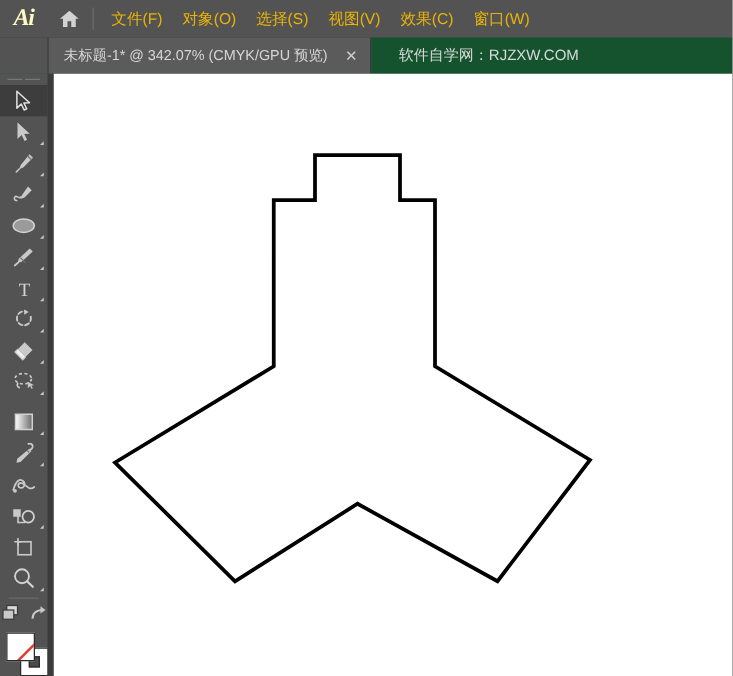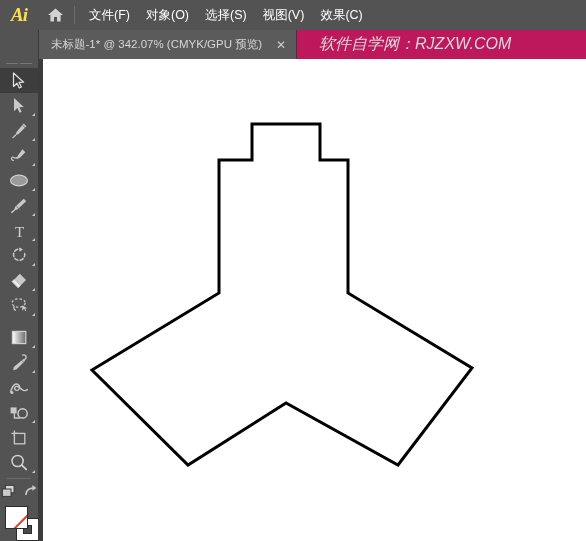--- a/index.html
+++ b/index.html
@@ -12,53 +12,53 @@
   }
   #app{position:relative;width:586px;height:541px;}
 
   
   .menubar{
     position:absolute;left:0;top:0;width:586px;height:30px;
     background:#535353;display:flex;align-items:center;
   }
   .ai-logo{
     width:38px;height:30px;display:flex;align-items:center;justify-content:center;
-    color:#fde047;font-size:19px;font-weight:bold;font-style:italic;
+    color:#fef9c3;font-size:19px;font-weight:bold;font-style:italic;
     font-family:"Liberation Serif","DejaVu Serif",serif;letter-spacing:-1px;
   }
   .home-btn{
     width:34px;height:30px;display:flex;align-items:center;justify-content:center;
   }
   .home-btn svg{display:block;}
   .mb-div{width:1px;height:18px;background:#6d6d6d;margin:0 6px 0 2px;}
   .menu-items{display:flex;align-items:center;height:30px;}
   .menu-item{
-    color:#ffffff;font-size:12.5px;padding:0 8px;height:30px;
+    color:#eab308;font-size:12.5px;padding:0 8px;height:30px;
     display:flex;align-items:center;white-space:nowrap;cursor:default;
   }
 
   
   .tabbar{
     position:absolute;left:0;top:30px;width:586px;height:29px;
-    background:#be185d;display:flex;align-items:stretch;
+    background:#14532d;display:flex;align-items:stretch;
   }
   .tabbar-lead{width:38px;background:#535353;border-right:1px solid #3a3a3a;}
   .doc-tab{
     display:flex;align-items:center;background:#5b5b5b;
     padding:0 9px 0 12px;height:29px;box-sizing:border-box;
     border-right:1px solid #3a3a3a;
   }
   .doc-tab-title{color:#d6d6d6;font-size:11.5px;white-space:nowrap;}
   .tab-close{
     margin-left:13px;color:#cfcfcf;font-size:12px;line-height:1;
     width:12px;text-align:center;cursor:default;
   }
   .watermark{
     display:flex;align-items:center;padding-left:22px;
-    color:#d9d9d9;font-size:16px;white-space:nowrap;font-style:italic;
+    color:#d9d9d9;font-size:12px;white-space:nowrap;
   }
 
   
   .toolpanel{
     position:absolute;left:0;top:59px;width:38px;height:482px;
     background:#535353;
   }
   .tp-grip{
     height:9px;width:100%;display:flex;align-items:center;justify-content:center;
     gap:2px;
@@ -127,20 +127,21 @@
         <path d="M8.5 1.5 L16 8 L13.6 8 L13.6 14.5 L10 14.5 L10 10 L7 10 L7 14.5 L3.4 14.5 L3.4 8 L1 8 Z" fill="#d2d2d2"></path>
       </svg>
     </div>
     <div class="mb-div"></div>
     <div class="menu-items">
       <div class="menu-item">文件(F)</div>
       <div class="menu-item">对象(O)</div>
       <div class="menu-item">选择(S)</div>
       <div class="menu-item">视图(V)</div>
       <div class="menu-item">效果(C)</div>
+      <div class="menu-item">窗口(W)</div>
     </div>
   </div>
 
   <div class="tabbar">
     <div class="tabbar-lead"></div>
     <div class="doc-tab">
       <span class="doc-tab-title">未标题-1* @ 342.07% (CMYK/GPU 预览)</span>
       <span class="tab-close">✕</span>
     </div>
     <div class="watermark">软件自学网：RJZXW.COM</div>

